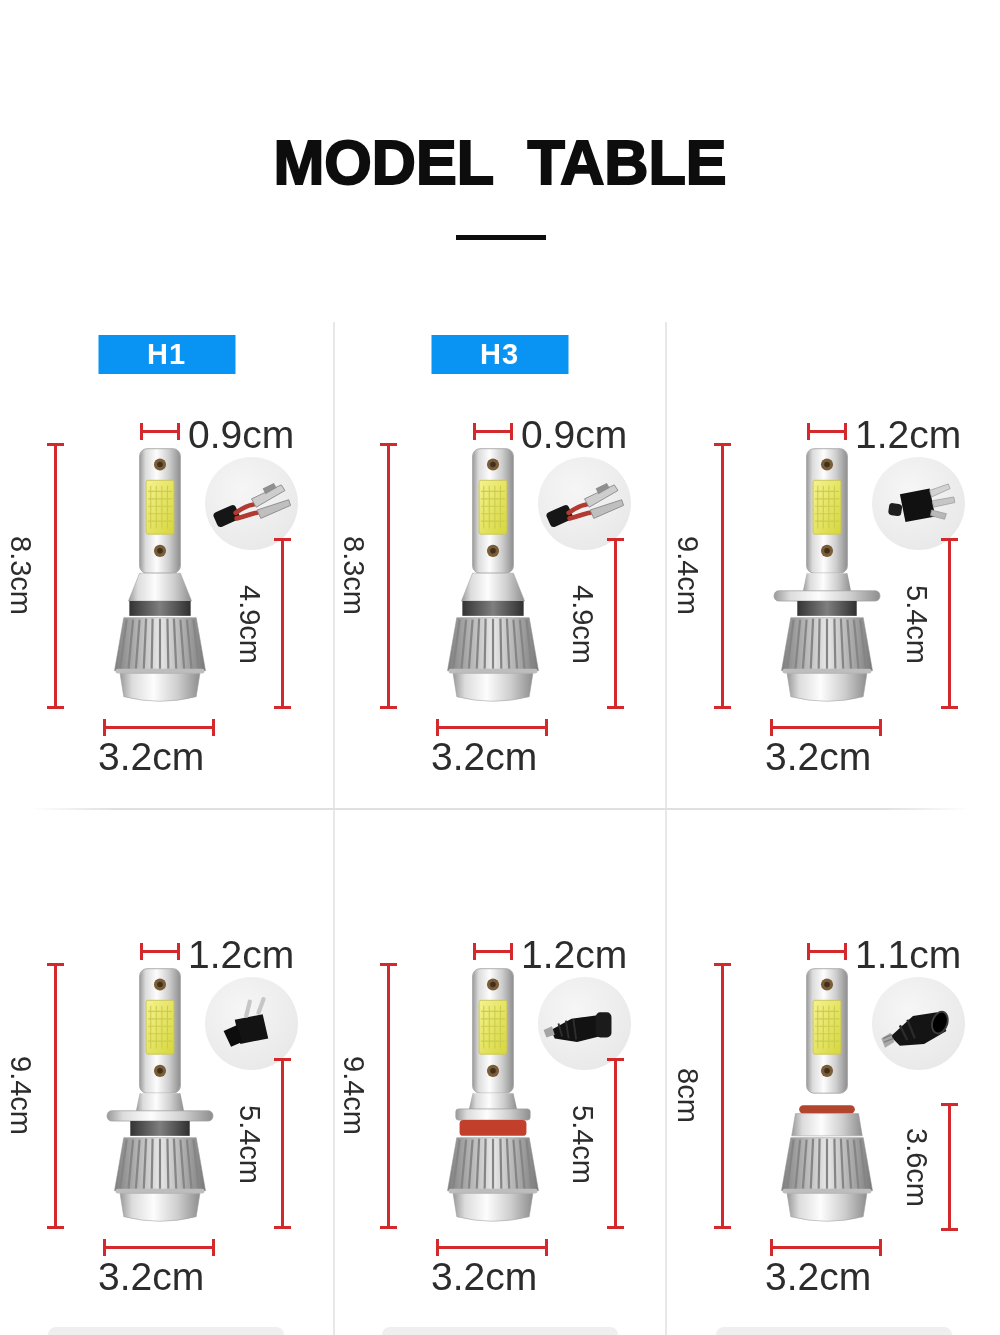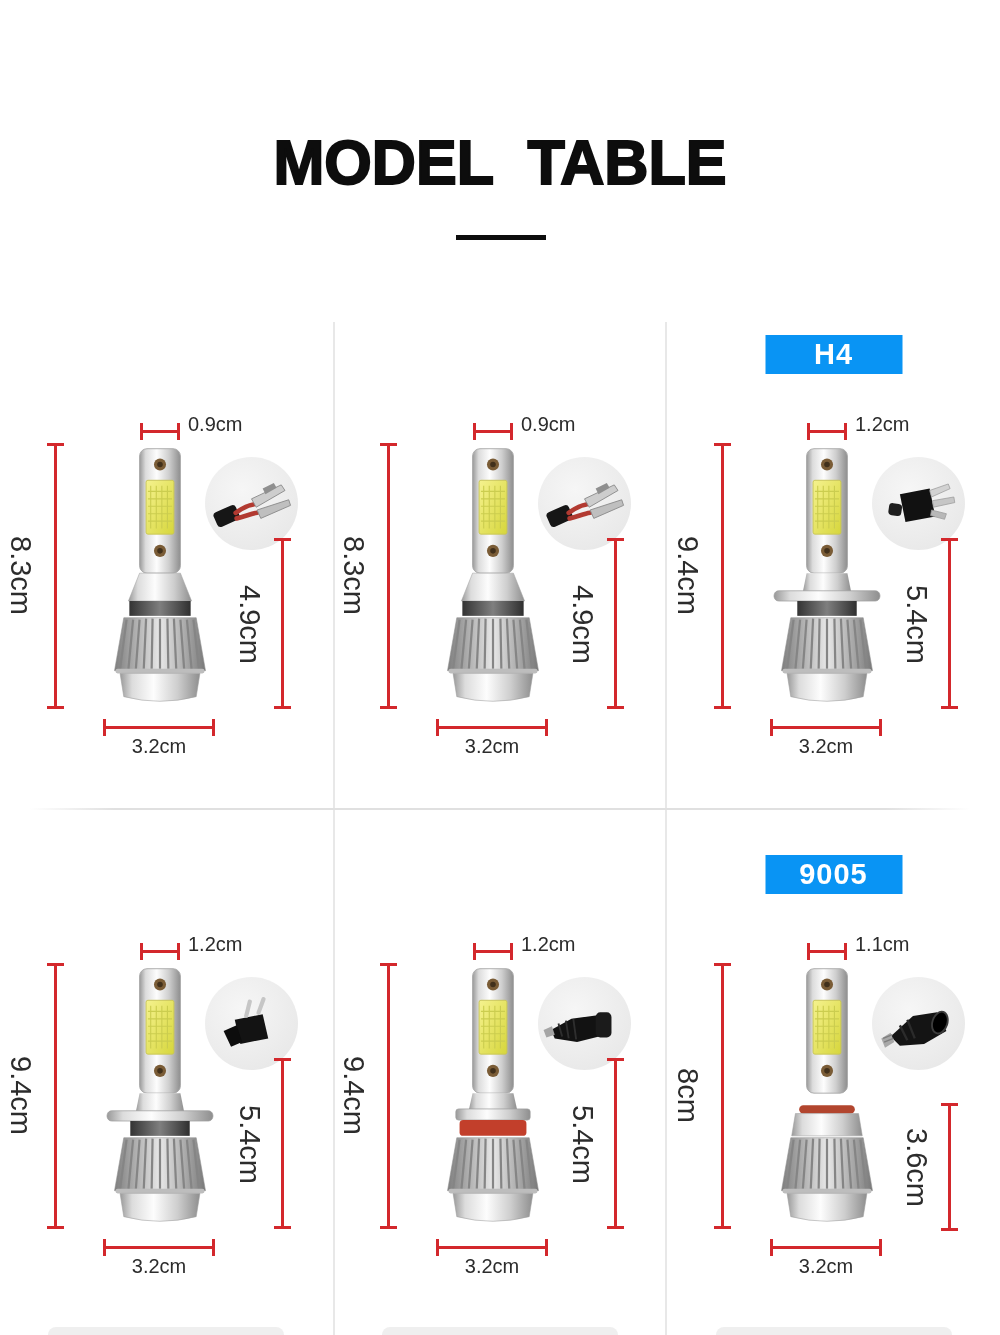--- a/index.html
+++ b/index.html
@@ -39,23 +39,23 @@
   .dim{position:absolute;height:17px;border-left:3px solid var(--red);border-right:3px solid var(--red)}
   .dim::before{content:"";position:absolute;left:0;right:0;top:7px;height:2.5px;background:var(--red)}
   .dim-v{position:absolute;width:17px;border-top:3px solid var(--red);border-bottom:3px solid var(--red)}
   .dim-v::before{content:"";position:absolute;top:0;bottom:0;left:7px;width:2.5px;background:var(--red)}
 
   .dim-top{left:140px;top:88px;width:40px}
   .dim-bottom{left:103px;top:384px;width:112px}
   .dim-left{left:47px;top:108px;height:266px}
   .dim-right{left:274px;top:203px;height:171px}
 
-  .lbl{position:absolute;font-size:20px;color:var(--ink);white-space:nowrap}
+  .lbl{position:absolute;font-size:39px;color:var(--ink);white-space:nowrap}
   .lbl-top{left:188px;top:78px}
-  .lbl-bottom{left:98px;top:400px;width:122px;text-align:center}
+  .lbl-bottom{left:98px;top:400px;width:122px;text-align:left}
   .lbl-v{position:absolute;font-size:29px;color:var(--ink);writing-mode:vertical-rl;
     display:flex;align-items:center;justify-content:center;width:36px;white-space:nowrap}
   .lbl-left{left:2px;top:150px;height:180px}
   .lbl-right{left:231px;top:214px;height:150px}
 
   
   .cell.short .dim-right{top:248px;height:128px}
   .cell.short .lbl-right{top:255px;height:115px}
 
   .bulb{position:absolute;left:95px;top:110px;width:130px;height:260px}
@@ -170,57 +170,60 @@
 </svg>
 
 <div class="title">MODEL TABLE</div>
 <div class="title-underline"></div>
 
 <div class="vline v1"></div>
 <div class="vline v2"></div>
 <div class="hline"></div>
 
 <div class="cell r1 c1">
+  <div class="banner">
+      <span>H1</span>
+    </div>
   <div class="dim dim-top"></div>
   <div class="lbl lbl-top">0.9cm</div>
   <div class="dim-v dim-left"></div>
   <div class="lbl-v lbl-left">8.3cm</div>
   <svg class="bulb" viewBox="0 0 140 280">
       <use href="#bulb-h1"></use>
     </svg>
   <div class="inset"><svg viewBox="0 0 100 100">
         <use href="#conn-clip"></use>
       </svg></div>
   <div class="dim-v dim-right"></div>
   <div class="lbl-v lbl-right">4.9cm</div>
   <div class="dim dim-bottom"></div>
   <div class="lbl lbl-bottom">3.2cm</div>
 </div>
 
 <div class="cell r1 c2">
+  <div class="banner">
+      <span>H3</span>
+    </div>
   <div class="dim dim-top"></div>
   <div class="lbl lbl-top">0.9cm</div>
   <div class="dim-v dim-left"></div>
   <div class="lbl-v lbl-left">8.3cm</div>
   <svg class="bulb" viewBox="0 0 140 280">
       <use href="#bulb-h1"></use>
     </svg>
   <div class="inset"><svg viewBox="0 0 100 100">
         <use href="#conn-clip"></use>
       </svg></div>
   <div class="dim-v dim-right"></div>
   <div class="lbl-v lbl-right">4.9cm</div>
   <div class="dim dim-bottom"></div>
   <div class="lbl lbl-bottom">3.2cm</div>
 </div>
 
 <div class="cell r1 c3">
-  <div class="banner">
-      <span>H4</span>
-    </div>
   <div class="dim dim-top"></div>
   <div class="lbl lbl-top">1.2cm</div>
   <div class="dim-v dim-left"></div>
   <div class="lbl-v lbl-left">9.4cm</div>
   <svg class="bulb" viewBox="0 0 140 280">
       <use href="#bulb-h4"></use>
     </svg>
   <div class="inset"><svg viewBox="0 0 100 100">
         <use href="#conn-h4"></use>
       </svg></div>
@@ -258,23 +261,20 @@
   <div class="inset"><svg viewBox="0 0 100 100">
         <use href="#conn-h11"></use>
       </svg></div>
   <div class="dim-v dim-right"></div>
   <div class="lbl-v lbl-right">5.4cm</div>
   <div class="dim dim-bottom"></div>
   <div class="lbl lbl-bottom">3.2cm</div>
 </div>
 
 <div class="cell r2 c3 short">
-  <div class="banner">
-      <span>9005</span>
-    </div>
   <div class="dim dim-top"></div>
   <div class="lbl lbl-top">1.1cm</div>
   <div class="dim-v dim-left"></div>
   <div class="lbl-v lbl-left">8cm</div>
   <svg class="bulb" viewBox="0 0 140 280">
       <use href="#bulb-9005"></use>
     </svg>
   <div class="inset"><svg viewBox="0 0 100 100">
         <use href="#conn-9005"></use>
       </svg></div>

